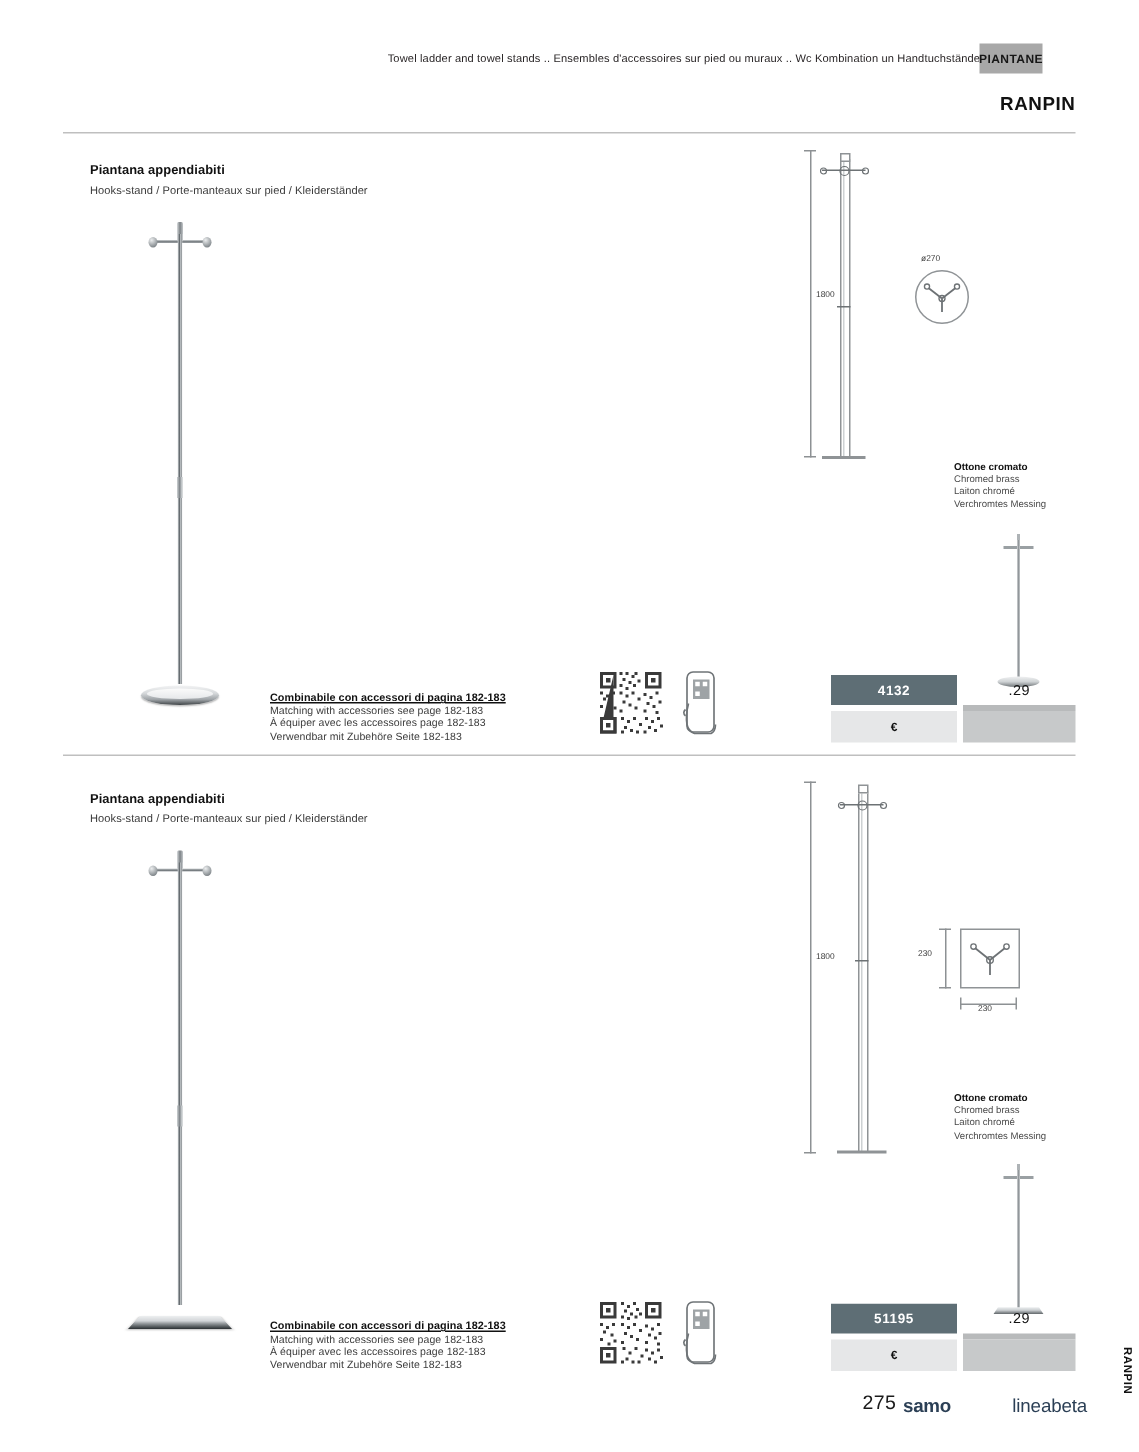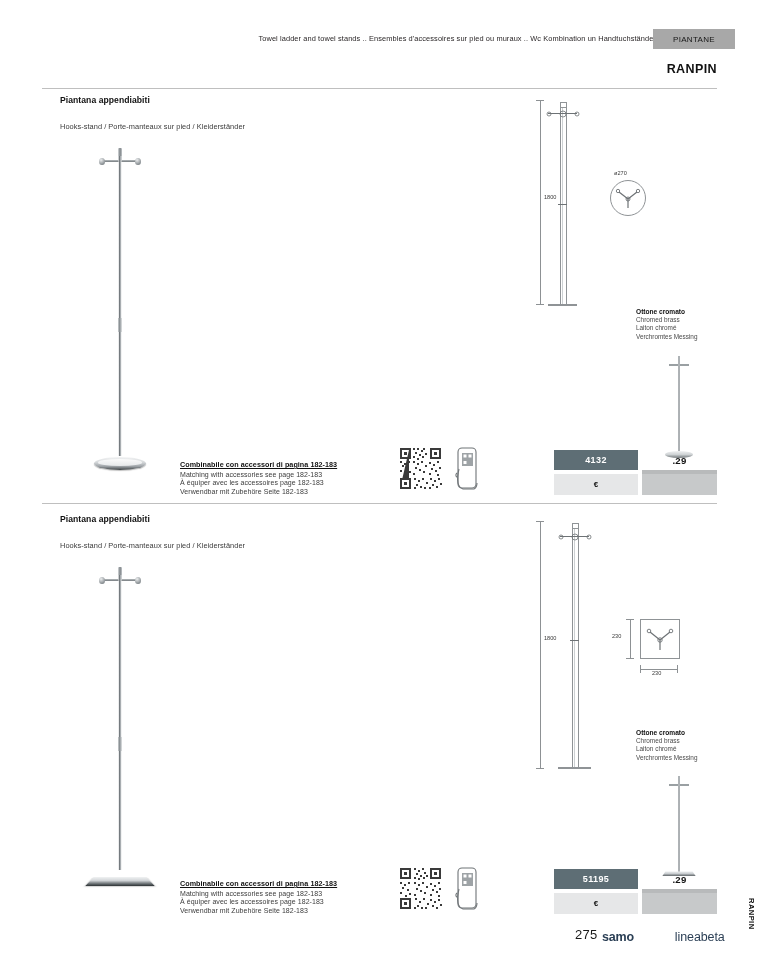--- a/index.html
+++ b/index.html
@@ -11,40 +11,40 @@
   .page{position:absolute;inset:0;}
 
   
   .topbar{position:absolute;left:0;top:30px;width:759px;height:20px;}
   .topbar-text{
     position:absolute;right:103px;top:4px;
     font-size:7.4px;letter-spacing:.1px;color:#231f20;white-space:nowrap;
     text-align:right;
   }
   .piantane-tag{
-    position:absolute;left:653px;top:29px;width:82px;height:20px;
+    position:absolute;left:653px;top:29px;width:42px;height:20px;
     background:#a8a8a8;color:#161616;
-    font-size:8px;font-weight:normal;letter-spacing:.3px;
+    font-size:8px;font-weight:bold;letter-spacing:.3px;
     display:flex;align-items:center;justify-content:center;
   }
   .ranpin-title{
     position:absolute;right:42px;top:62px;
     font-size:12.5px;font-weight:bold;letter-spacing:.4px;color:#111;
   }
   .rule{position:absolute;left:42px;width:675px;height:1px;background:#bfbfbf;}
   .rule-top{top:88px;}
   .rule-mid{top:503px;}
 
   
   .block{position:absolute;left:0;width:759px;}
   .block-1{top:90px;height:410px;}
   .block-2{top:509px;height:410px;}
 
   .prod-title{
-    position:absolute;left:60px;top:5px;
+    position:absolute;left:60px;top:18px;
     font-size:8.6px;font-weight:bold;color:#111;letter-spacing:.05px;
   }
   .prod-sub{
     position:absolute;left:60px;top:32px;
     font-size:7.4px;color:#3a3a3a;letter-spacing:.05px;
   }
 
   
   .photo{position:absolute;left:60px;top:52px;width:120px;height:330px;}
   .photo-2{height:325px;}
@@ -174,21 +174,21 @@
   .ct-2{top:869px;}
   .ct-code{
     position:absolute;left:0;top:0;width:84px;height:20px;
     background:#5e6e75;color:#fff;
     display:flex;align-items:center;justify-content:center;
     font-size:9px;font-weight:bold;letter-spacing:.4px;
   }
   .ct-finish{
     position:absolute;left:88px;top:0;width:75px;height:20px;
     display:flex;align-items:center;justify-content:center;
-    font-size:9.6px;font-weight:bold;color:#111;letter-spacing:.3px;
+    font-size:9.6px;font-weight:normal;color:#111;letter-spacing:.3px;
   }
   .ct-euro{
     position:absolute;left:0;top:24px;width:84px;height:21px;
     background:#e6e7e8;color:#111;
     display:flex;align-items:center;justify-content:center;
     font-size:8px;font-weight:bold;
   }
   .ct-blank{
     position:absolute;left:88px;top:24px;width:75px;height:21px;
     background:#c7c9ca;

